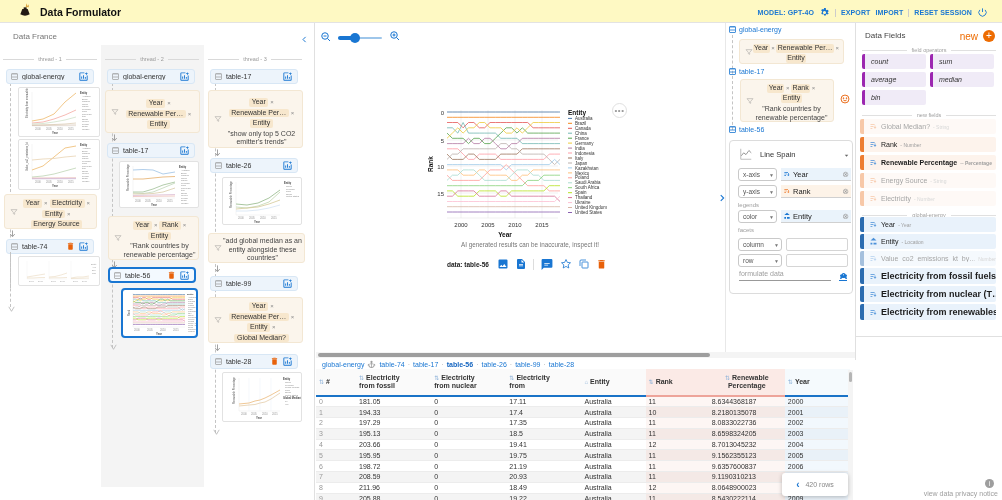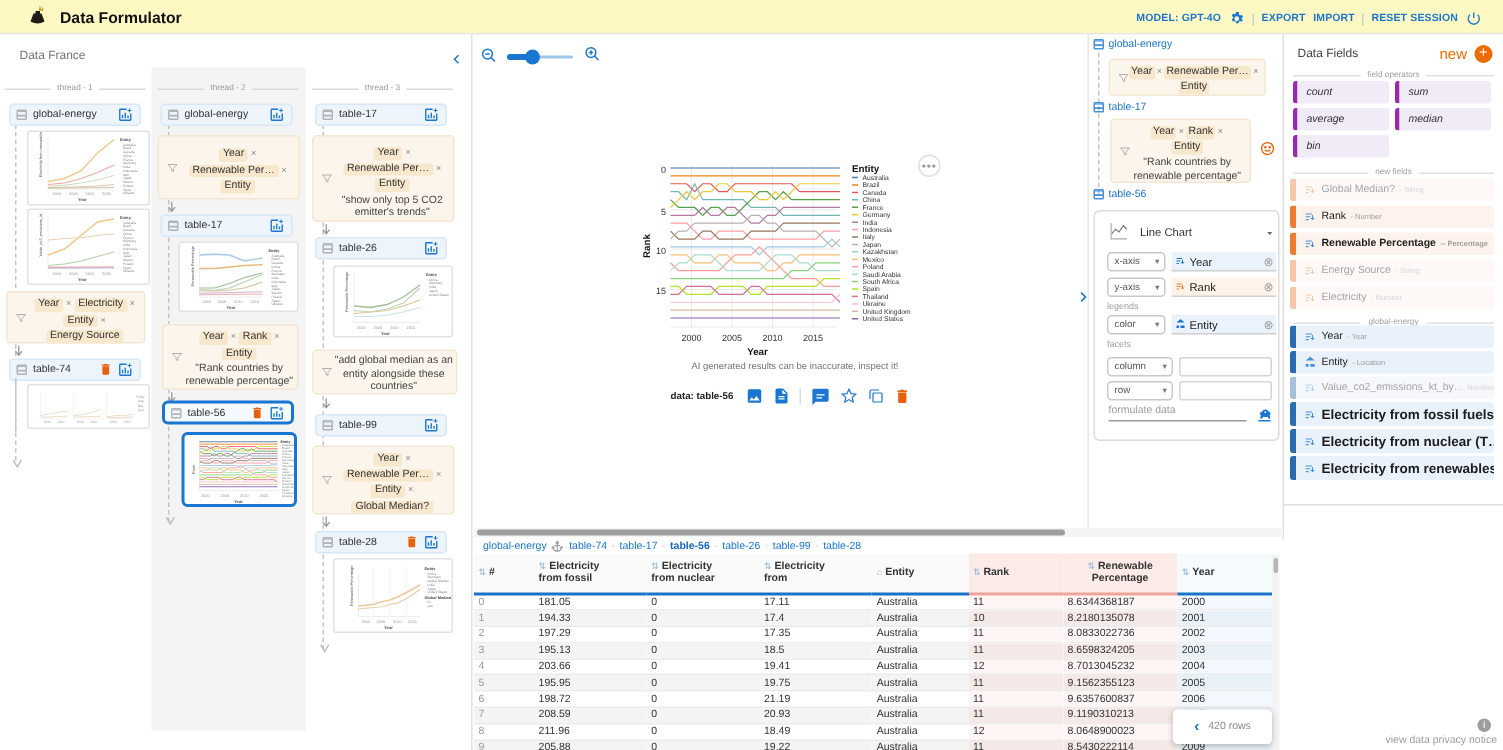--- a/index.html
+++ b/index.html
@@ -760,21 +760,21 @@
         <circle cx="8.5" cy="10" r="1" fill="#e8610a"></circle>
         <circle cx="15.5" cy="10" r="1" fill="#e8610a"></circle>
         <path d="M8 14.5a5.5 5.5 0 0 0 8 0"></path>
       </svg>
   <div class="tlink" style="left:3px; top:103px;"><span class="sq"></span>table-56</div>
   <div id="builder">
     <svg class="abs" style="left:9px; top:6px;" width="14" height="14" viewBox="0 0 24 24" fill="none" stroke="#999" stroke-width="1.3">
           <path d="M3 3v18h18" stroke="#aaa"></path>
           <path d="M4 15l4-5 4 3 5-7 4 4" stroke="#777"></path>
         </svg>
-    <span class="abs" style="left:30px; top:9px; font-size:7.5px; color:#333;">Line Chart</span>
+    <span class="abs" style="left:30px; top:9px; font-size:7.5px; color:#333;">Line Spain</span>
     <svg class="abs" style="left:113px; top:11px;" width="7" height="7" viewBox="0 0 24 24" fill="#666">
           <path d="M6 9l6 7 6-7z"></path>
         </svg>
     <div class="sel-sm" style="left:8px; top:27px; width:39px;">x-axis<span class="car">▼</span></div>
     <div class="fld" style="left:51px; top:27px; width:70px; background:#eaf3fb;">
       <svg width="8" height="8" viewBox="0 0 24 24" fill="#1976d2" style="margin-right:2px;">
             <path d="M4 18h5v-2H4zm0-5h8v-2H4zm0-7v2h11V6zM16 18l4-4h-3V9h-2v5h-3z"></path>
           </svg>Year<span class="xo">⊗</span></div>
     <div class="sel-sm" style="left:8px; top:44px; width:39px;">y-axis<span class="car">▼</span></div>
     <div class="fld" style="left:51px; top:44px; width:70px; background:#fdf3e8;">

